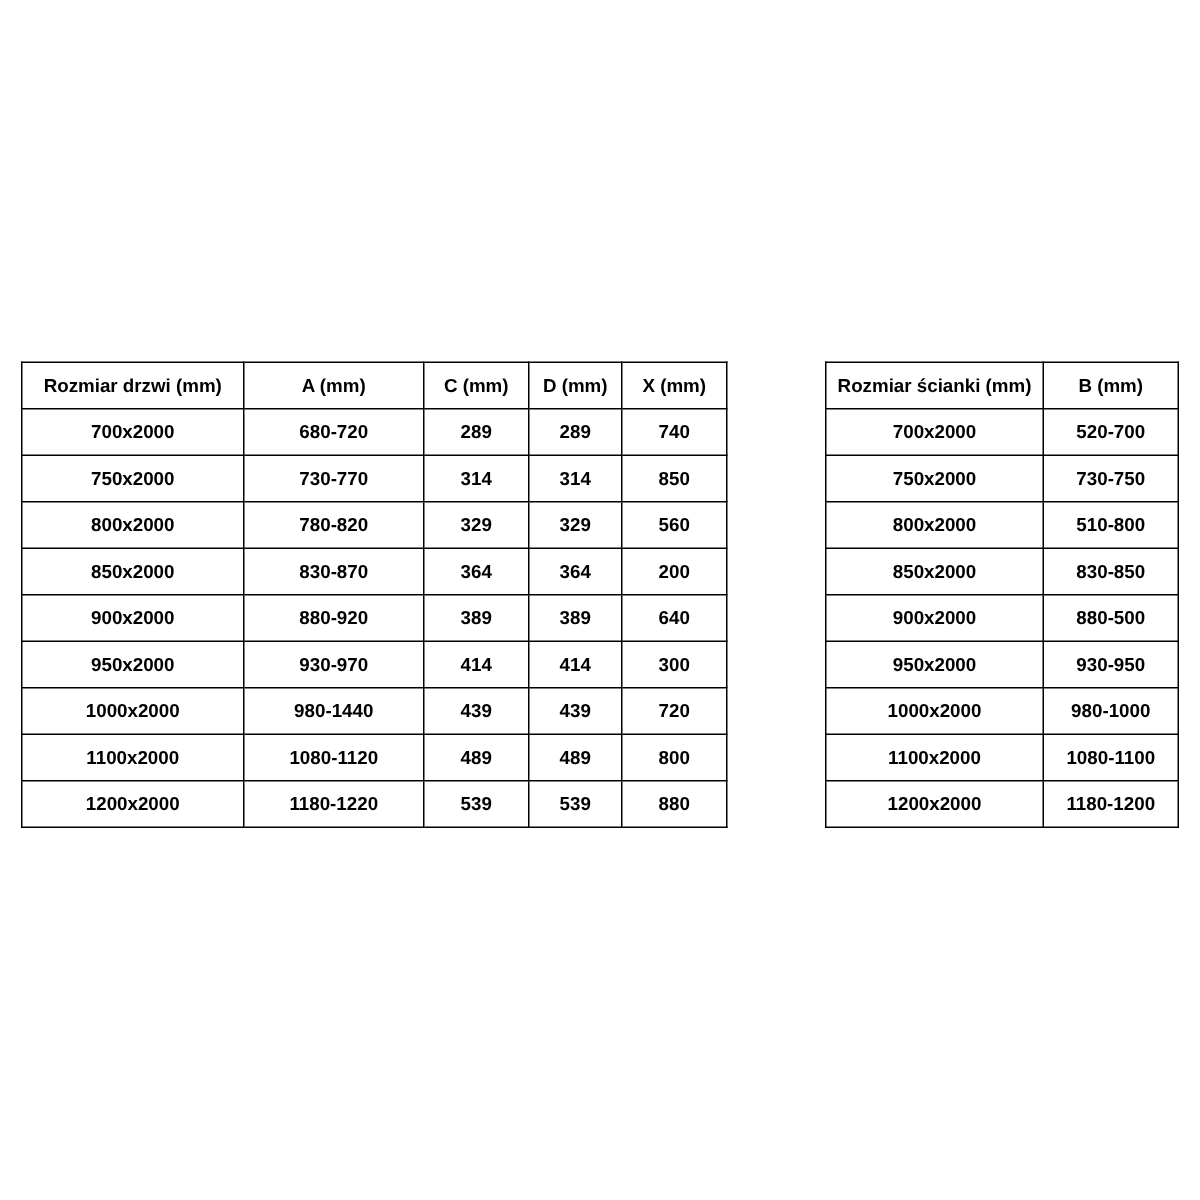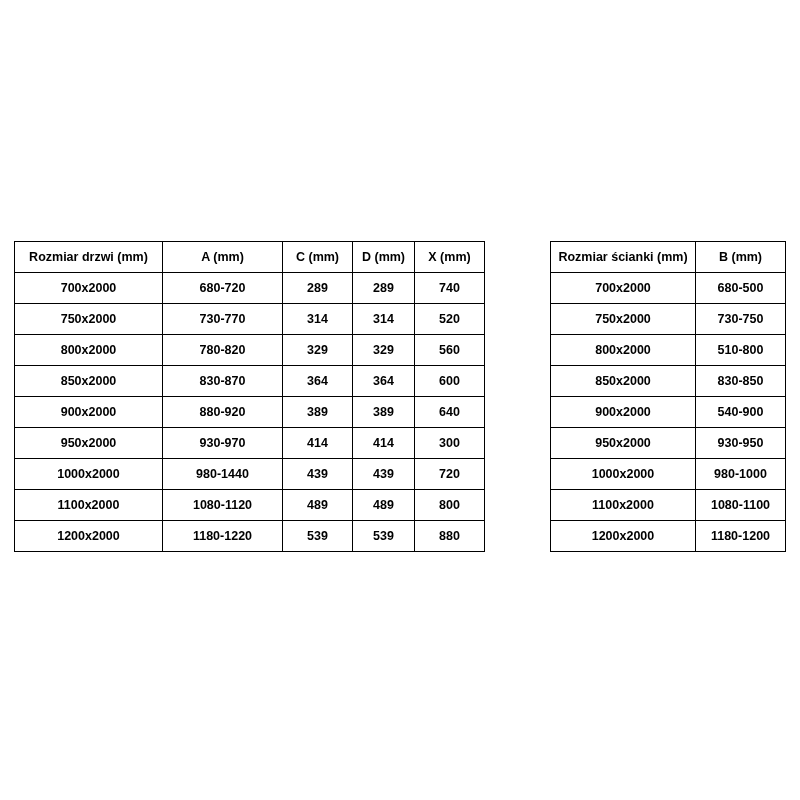--- a/index.html
+++ b/index.html
@@ -88,35 +88,35 @@
           <td>680-720</td>
           <td>289</td>
           <td>289</td>
           <td>740</td>
         </tr>
         <tr>
           <td>750x2000</td>
           <td>730-770</td>
           <td>314</td>
           <td>314</td>
-          <td>520</td>
+          <td>850</td>
         </tr>
         <tr>
           <td>800x2000</td>
           <td>780-820</td>
           <td>329</td>
           <td>329</td>
           <td>560</td>
         </tr>
         <tr>
           <td>850x2000</td>
           <td>830-870</td>
           <td>364</td>
           <td>364</td>
-          <td>600</td>
+          <td>200</td>
         </tr>
         <tr>
           <td>900x2000</td>
           <td>880-920</td>
           <td>389</td>
           <td>389</td>
           <td>640</td>
         </tr>
         <tr>
           <td>950x2000</td>
@@ -156,37 +156,37 @@
       </colgroup>
       <thead>
         <tr>
           <th class="hdr-cell">Rozmiar ścianki (mm)</th>
           <th class="hdr-cell">B (mm)</th>
         </tr>
       </thead>
       <tbody>
         <tr>
           <td>700x2000</td>
-          <td>680-500</td>
+          <td>520-700</td>
         </tr>
         <tr>
           <td>750x2000</td>
           <td>730-750</td>
         </tr>
         <tr>
           <td>800x2000</td>
           <td>510-800</td>
         </tr>
         <tr>
           <td>850x2000</td>
           <td>830-850</td>
         </tr>
         <tr>
           <td>900x2000</td>
-          <td>540-900</td>
+          <td>880-500</td>
         </tr>
         <tr>
           <td>950x2000</td>
           <td>930-950</td>
         </tr>
         <tr>
           <td>1000x2000</td>
           <td>980-1000</td>
         </tr>
         <tr>

